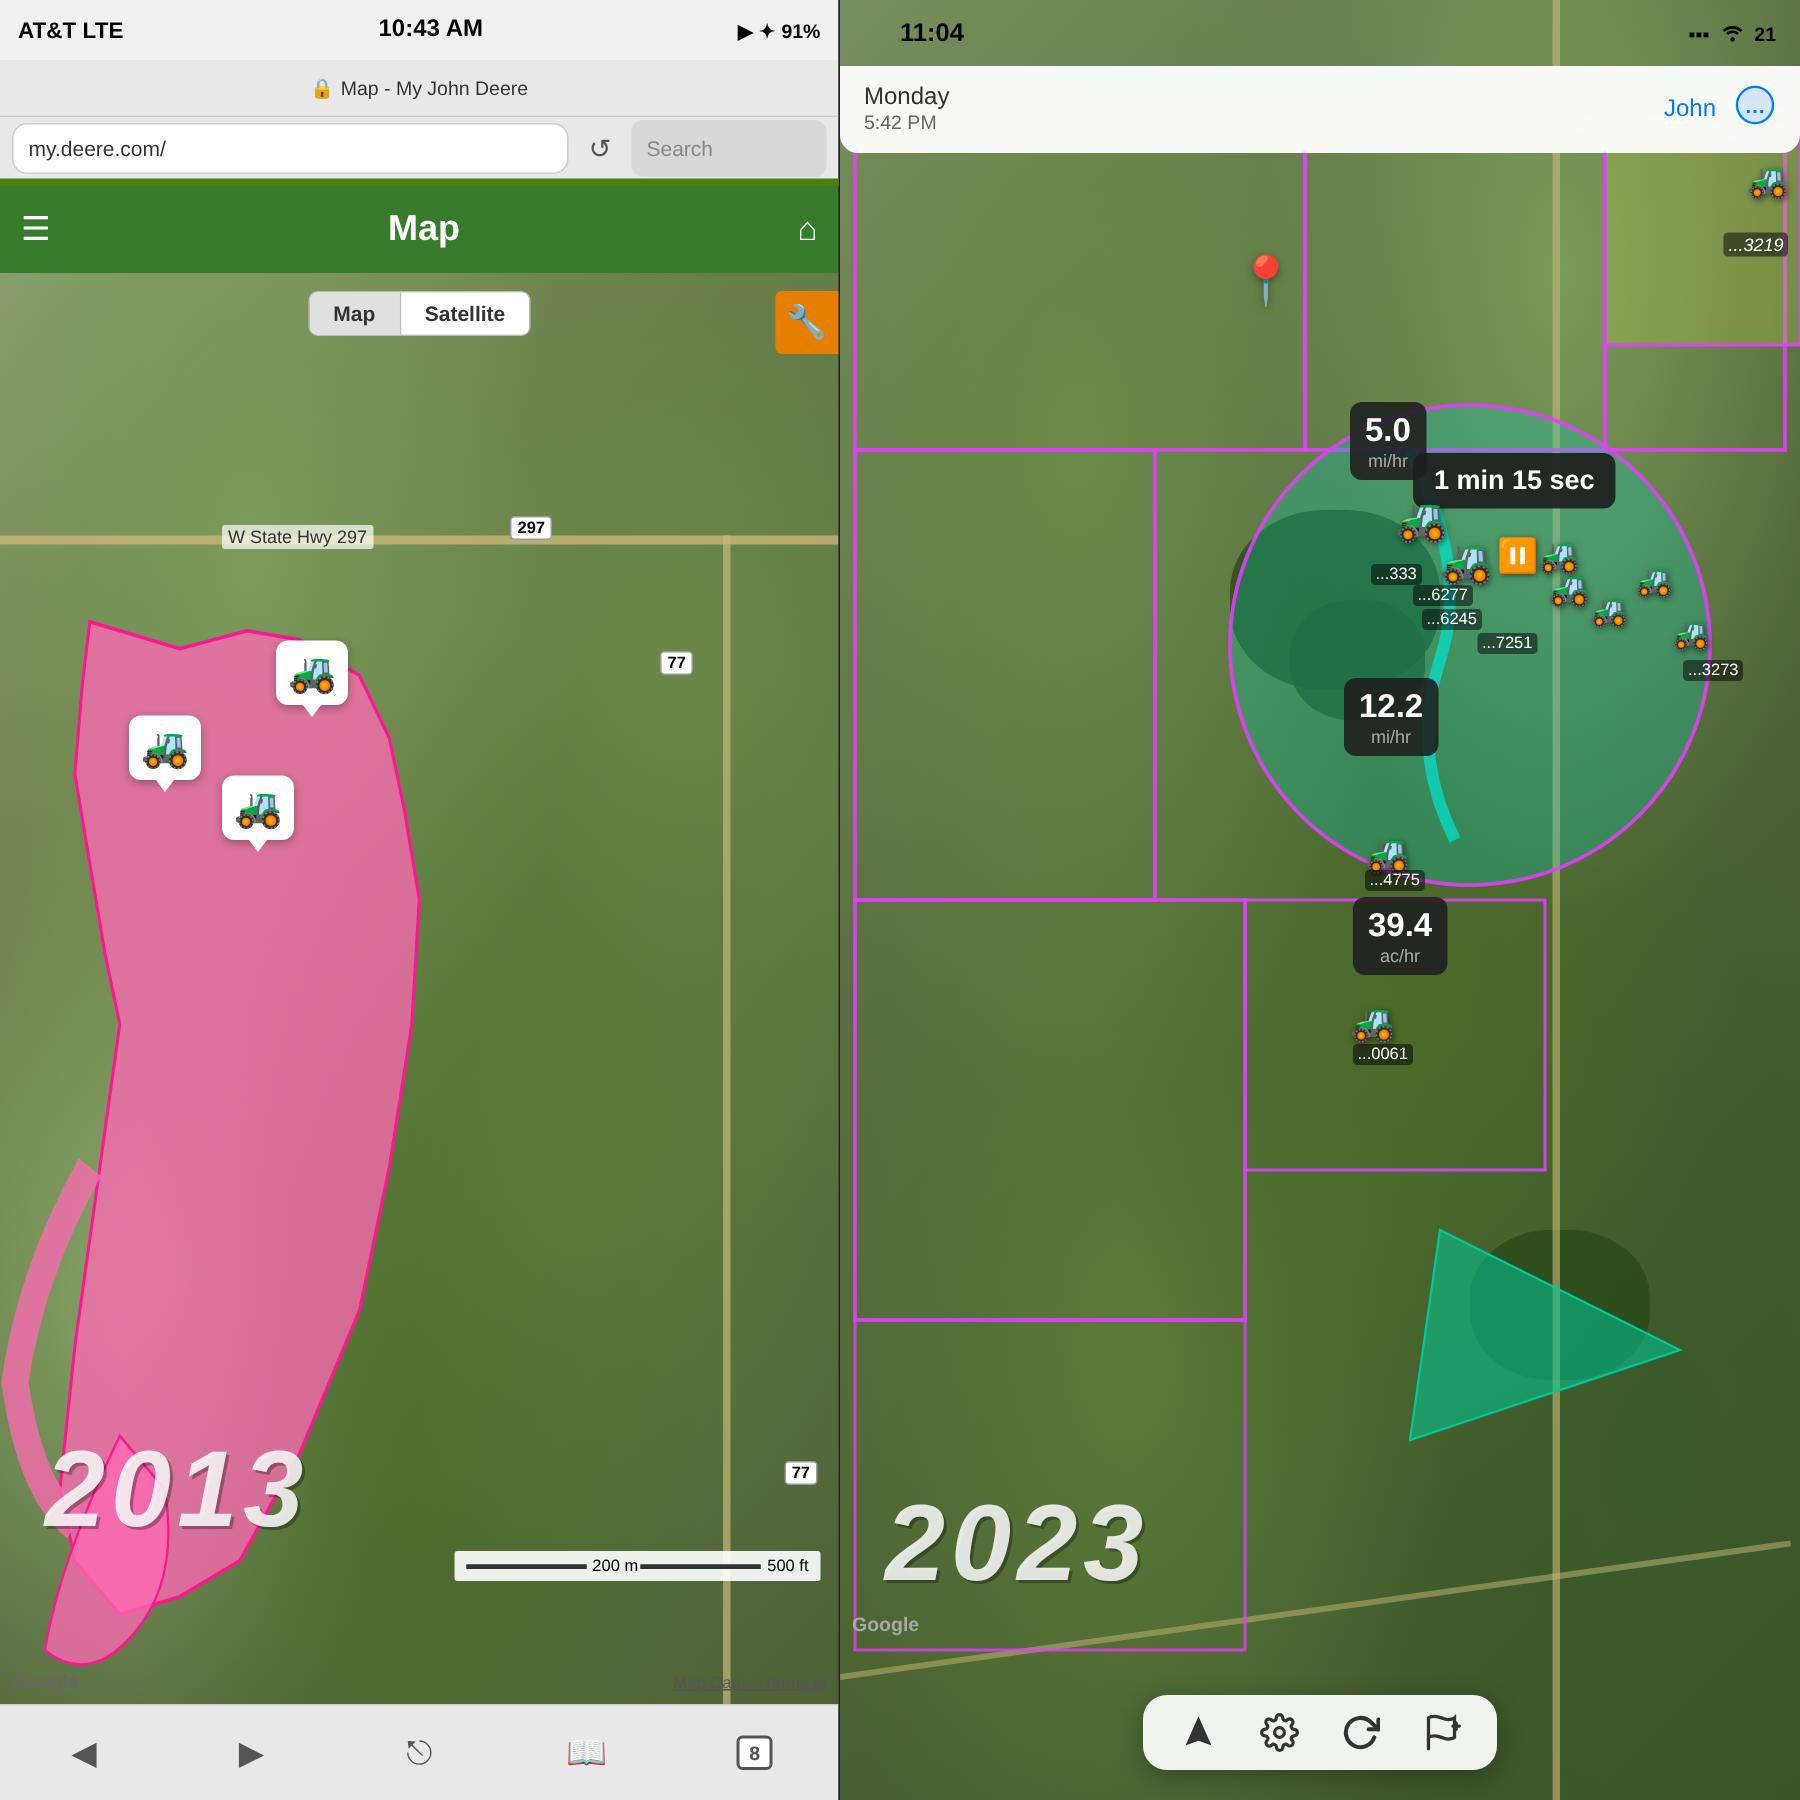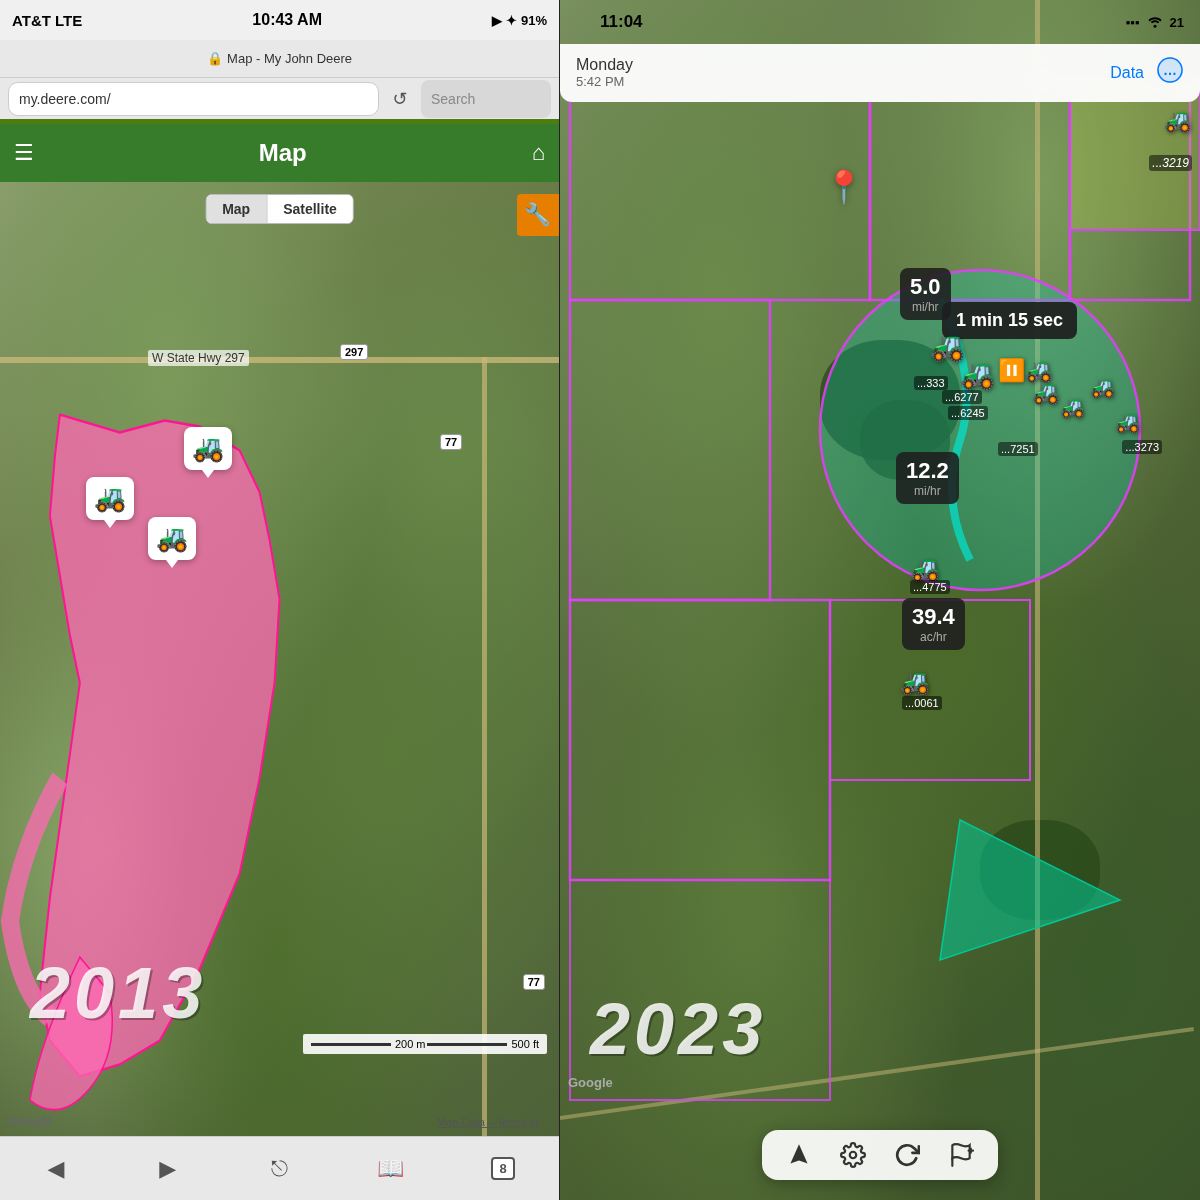--- a/index.html
+++ b/index.html
@@ -279,21 +279,21 @@
       position: absolute;
       bottom: 8px;
       left: 8px;
       font-size: 13px;
       font-weight: 700;
       color: #666;
     }
     .map-data-label {
       position: absolute;
       bottom: 8px;
-      right: 20px;
+      right: 8px;
       font-size: 11px;
       color: #555;
       text-decoration: underline;
     }
 
     
     .browser-bottom-bar {
       background: #e8e8e8;
       height: 64px;
       display: flex;
@@ -693,21 +693,21 @@
     <div class="machine-icon" style="top:395px;left:500px;font-size:20px;">🚜</div>
     <div class="machine-icon" style="top:375px;left:530px;font-size:20px;">🚜</div>
     <div class="machine-icon" style="top:410px;left:555px;font-size:20px;">🚜</div>
     <div class="machine-icon" style="top:555px;left:350px;font-size:24px;">🚜</div>
     <div class="machine-icon" style="top:668px;left:340px;font-size:24px;">🚜</div>
 
     <div class="machine-label" style="top:155px;right:8px;font-size:12px;color:#fff;font-style:italic;">...3219</div>
     <div class="machine-label" style="top:376px;left:354px;">...333</div>
     <div class="machine-label" style="top:390px;left:382px;">...6277</div>
     <div class="machine-label" style="top:406px;left:388px;">...6245</div>
-    <div class="machine-label" style="top:422px;left:438px;margin-top:20px;">...7251</div>
+    <div class="machine-label" style="top:422px;left:425px;">...7251</div>
     <div class="machine-label" style="top:440px;right:38px;">...3273</div>
     <div class="machine-label" style="top:580px;left:350px;">...4775</div>
     <div class="machine-label" style="top:696px;left:342px;">...0061</div>
 
     <div class="machine-icon" style="top:108px;right:8px;font-size:22px;">🚜</div>
 
     <div class="year-watermark-right">2023</div>
 
     <div class="google-label-right">
       <span>Google</span>
@@ -728,21 +728,21 @@
       <span style="font-size:13px;font-weight:700;">21</span>
     </div>
   </div>
 
   <div class="notif-header">
     <div>
       <div class="notif-day">Monday</div>
       <div class="notif-time">5:42 PM</div>
     </div>
     <div style="display:flex;align-items:center;gap:12px;">
-      <span class="notif-edit">Data</span>
+      <span class="notif-edit">John</span>
       <span class="notif-more">
         <svg width="28" height="28" viewBox="0 0 28 28" fill="none">
           <circle cx="14" cy="14" r="13" fill="#007aff" opacity="0.15"></circle>
           <circle cx="14" cy="14" r="12" stroke="#007aff" stroke-width="1.5"></circle>
           <text x="14" y="19" text-anchor="middle" fill="#007aff" font-size="14" font-weight="bold">…</text>
         </svg>
       </span>
     </div>
   </div>
 

